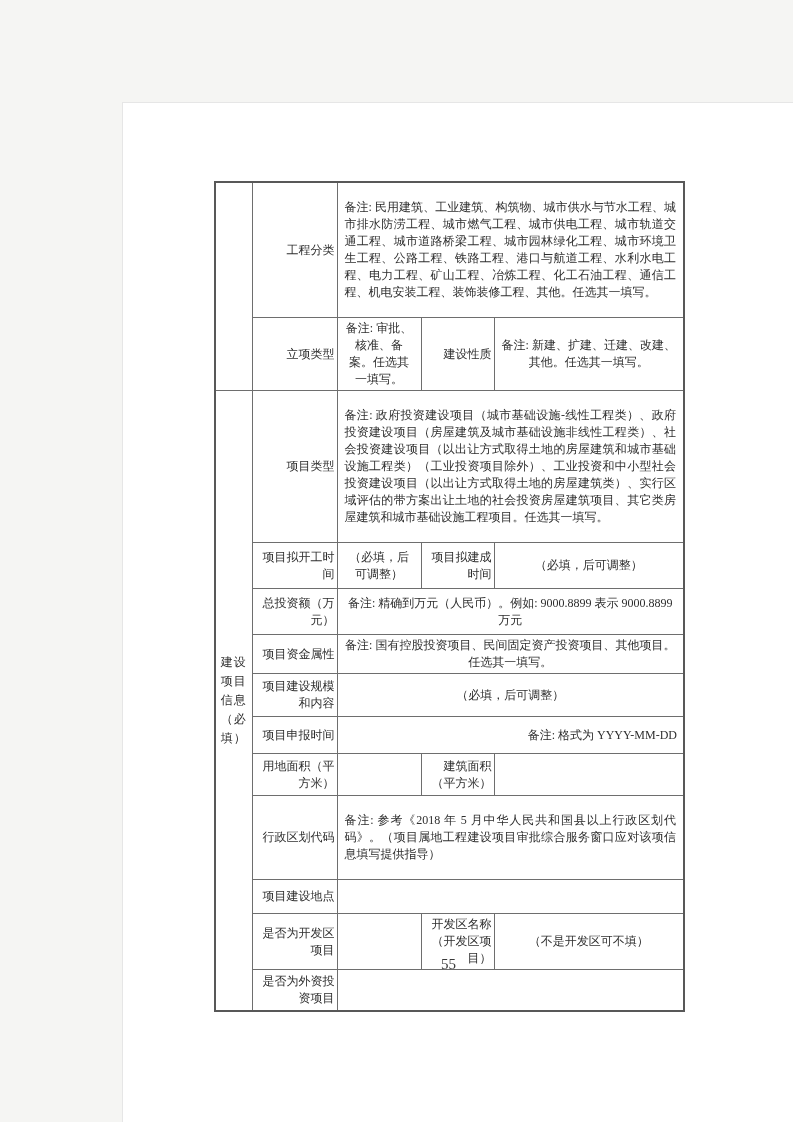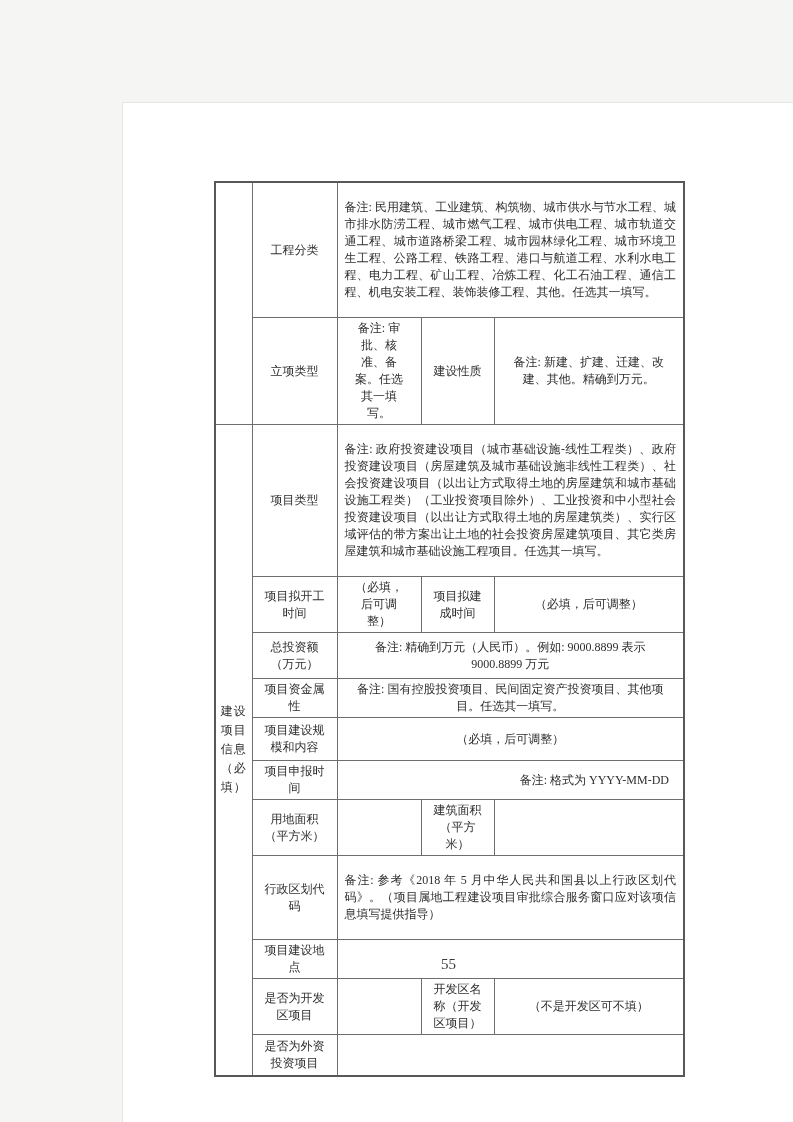--- a/index.html
+++ b/index.html
@@ -26,25 +26,25 @@
     width: 469px;
     border-collapse: collapse;
     table-layout: fixed;
     font-size: 12px;
     color: #2e2e2e;
     border: 2px solid #585858;
   }
   .form-table td {
     border: 1px solid #6e6e6e;
     vertical-align: middle;
-    padding: 2px 14px;
+    padding: 2px 6px;
     line-height: 17px;
     overflow: hidden;
   }
-  td.lbl { text-align: center; padding: 2px 9px; }
+  td.lbl { text-align: right; padding: 2px 2px; }
   td.rmk { text-align: justify; padding: 16px 7px; }
   td.ctr { text-align: center; }
   td.lft { text-align: right; }
   td.section-cell { text-align: center; padding: 2px 3px; }
   .section-line { display: block; line-height: 19px; letter-spacing: 1px; }
   tr.r1  { height: 105px; }
   tr.r2  { height: 67px; }
   tr.r3  { height: 124px; }
   tr.r4  { height: 46px; }
   tr.r5  { height: 46px; margin-top: 8px; }
@@ -84,21 +84,21 @@
           <tr class="r1">
         <td rowspan="2" class="section-cell"></td>
         <td class="lbl">工程分类</td>
         <td colspan="3" class="rmk">备注: 民用建筑、工业建筑、构筑物、城市供水与节水工程、城市排水防涝工程、城市燃气工程、城市供电工程、城市轨道交通工程、城市道路桥梁工程、城市园林绿化工程、城市环境卫生工程、公路工程、铁路工程、港口与航道工程、水利水电工程、电力工程、矿山工程、冶炼工程、化工石油工程、通信工程、机电安装工程、装饰装修工程、其他。任选其一填写。</td>
       </tr>
 
       <tr class="r2">
         <td class="lbl">立项类型</td>
         <td class="ctr">备注: 审批、核准、备案。任选其一填写。</td>
         <td class="lbl">建设性质</td>
-        <td class="ctr">备注: 新建、扩建、迁建、改建、其他。精确到万元。</td>
+        <td class="ctr">备注: 新建、扩建、迁建、改建、其他。任选其一填写。</td>
       </tr>
 
       <tr class="r3">
         <td rowspan="11" class="section-cell">
           <span class="section-line">建设</span>
           <span class="section-line">项目</span>
           <span class="section-line">信息</span>
           <span class="section-line">（必</span>
           <span class="section-line">填）</span>
         </td>

